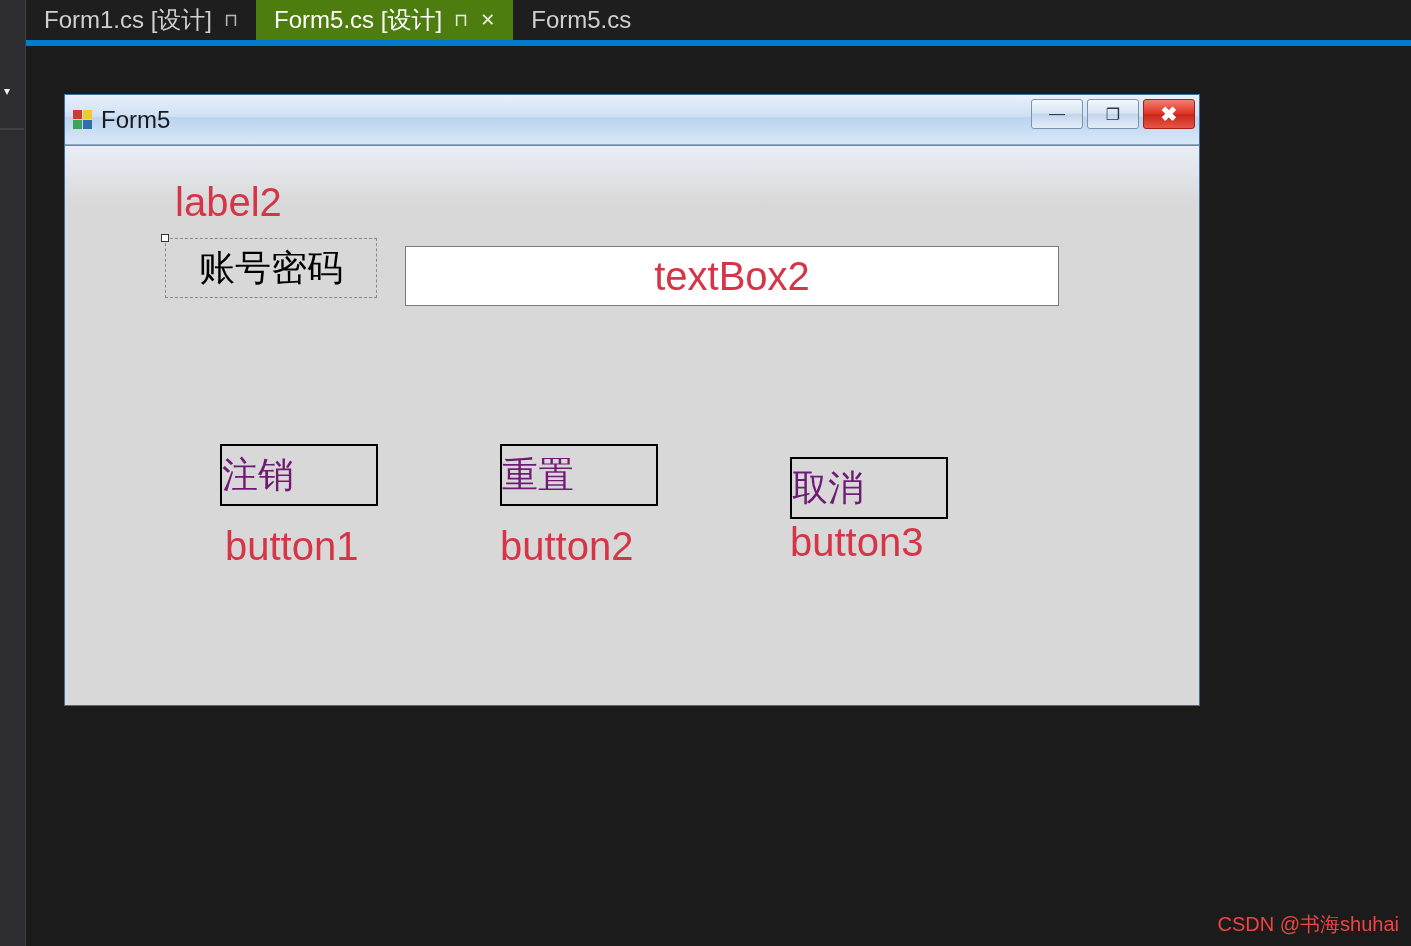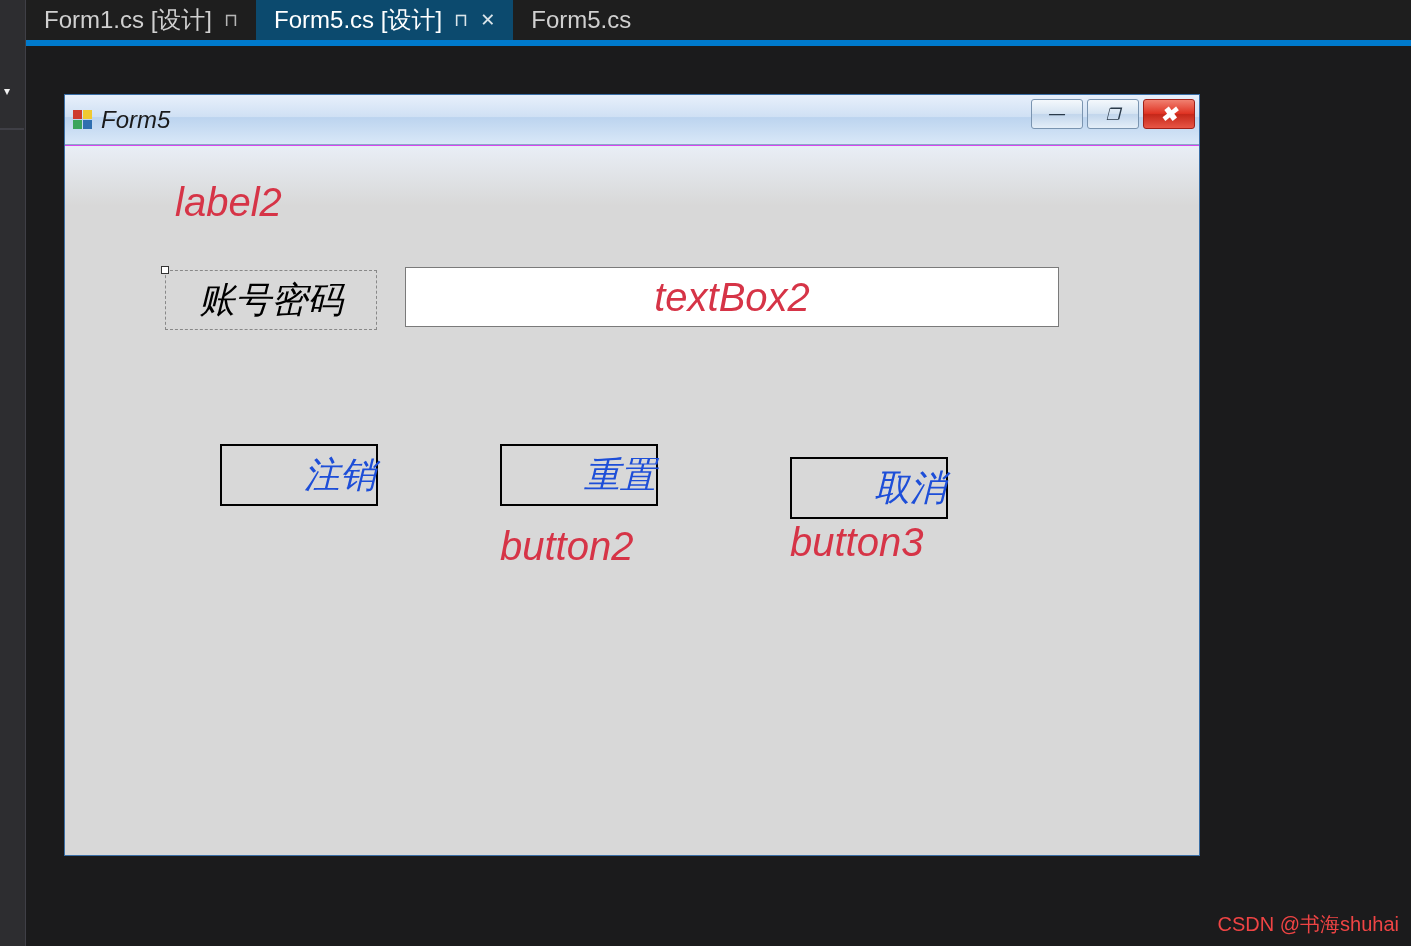--- a/index.html
+++ b/index.html
@@ -44,21 +44,21 @@
       display: flex;
       align-items: center;
       padding: 0 18px;
       color: #d0d0d0;
       font-size: 24px;
       gap: 12px;
       cursor: pointer;
       white-space: nowrap;
     }
     .tab.active {
-      background: #0c4a6e;
+      background: #4d7c0f;
       color: #fff;
     }
     .tab .pin-icon, .tab .close-icon {
       font-size: 18px;
       opacity: 0.85;
     }
     .blue-strip {
       position: absolute;
       left: 26px; top: 40px; right: 0;
       height: 6px;
@@ -67,25 +67,24 @@
     
     .designer-area {
       position: absolute;
       left: 26px; top: 46px; right: 0; bottom: 0;
       background: #1b1b1c;
     }
     
     .winform {
       position: absolute;
       left: 38px; top: 48px;
-      width: 1136px; height: 762px;
+      width: 1136px; height: 612px;
       background: #d8d8d8;
       border: 1px solid #3a6ea5;
       box-shadow: 0 0 0 1px rgba(255,255,255,0.2) inset;
-      font-style: italic;
     }
     .titlebar {
       height: 50px;
       background: linear-gradient(#e8f0fb, #cfe0f4 45%, #bcd4ef 46%, #d9e8f8);
       border-bottom: 1px solid #8aa8c8;
       display: flex;
       align-items: center;
       padding-left: 8px;
       position: relative;
     }
@@ -143,57 +142,57 @@
       pointer-events:none;
     }
     .annotation {
       position: absolute;
       color: #d63447;
       font-size: 40px;
       font-family: "Segoe UI", sans-serif;
     }
     .label2 {
       position: absolute;
-      left: 100px; top: 124px;
+      left: 100px; top: 92px;
       width: 212px; height: 60px;
       border: 1px dashed #888;
       background: #d8d8d8;
       display: flex;
       align-items: center;
       justify-content: center;
       font-size: 36px;
       color: #000;
     }
     .label2 .handle {
       position: absolute;
       left: -5px; top: -5px;
       width: 8px; height: 8px;
       background: #fff;
       border: 1px solid #333;
     }
     .textbox2 {
       position: absolute;
-      left: 340px; top: 121px;
+      left: 340px; top: 100px;
       width: 654px; height: 60px;
       background: #fff;
       border: 1px solid #7a7a7a;
       display: flex;
       align-items: center;
       justify-content: center;
     }
     .form-btn {
       position: absolute;
       width: 158px; height: 62px;
       background: #d8d8d8;
       border: 2px solid #000;
       display: flex;
       align-items: center;
-      justify-content: flex-end;
+      justify-content: flex-start;
       font-size: 36px;
-      color: #1d4ed8;
+      color: #701a75;
       cursor: pointer;
     }
     .btn1 { left: 155px; top: 298px; }
     .btn2 { left: 435px; top: 298px; }
     .btn3 { left: 725px; top: 311px; }
     .watermark {
       position: absolute;
       right: 12px; bottom: 8px;
       color: #ef4444;
       font-size: 20px;
@@ -264,20 +263,21 @@
       <div class="form-btn btn1">
         <span>注销</span>
       </div>
       <div class="form-btn btn2">
         <span>重置</span>
       </div>
       <div class="form-btn btn3">
         <span>取消</span>
       </div>
 
+      <div class="annotation" style="left:160px; top:378px;">button1</div>
       <div class="annotation" style="left:435px; top:378px;">button2</div>
       <div class="annotation" style="left:725px; top:374px;">button3</div>
 
     </div>
   </div>
 
   <div class="watermark">CSDN @书海shuhai</div>
 </div>
 
 </body></html>

